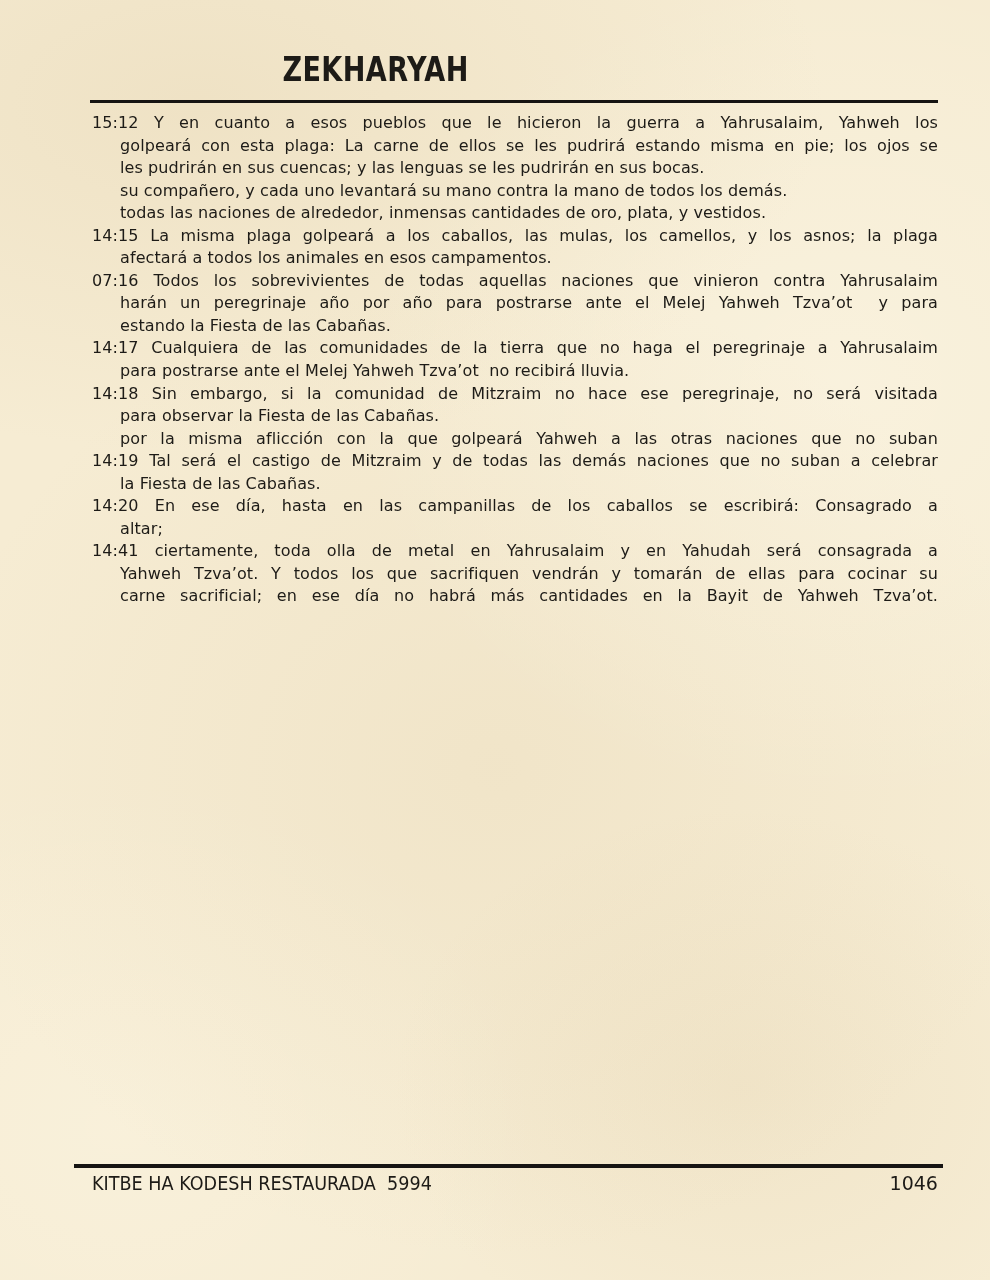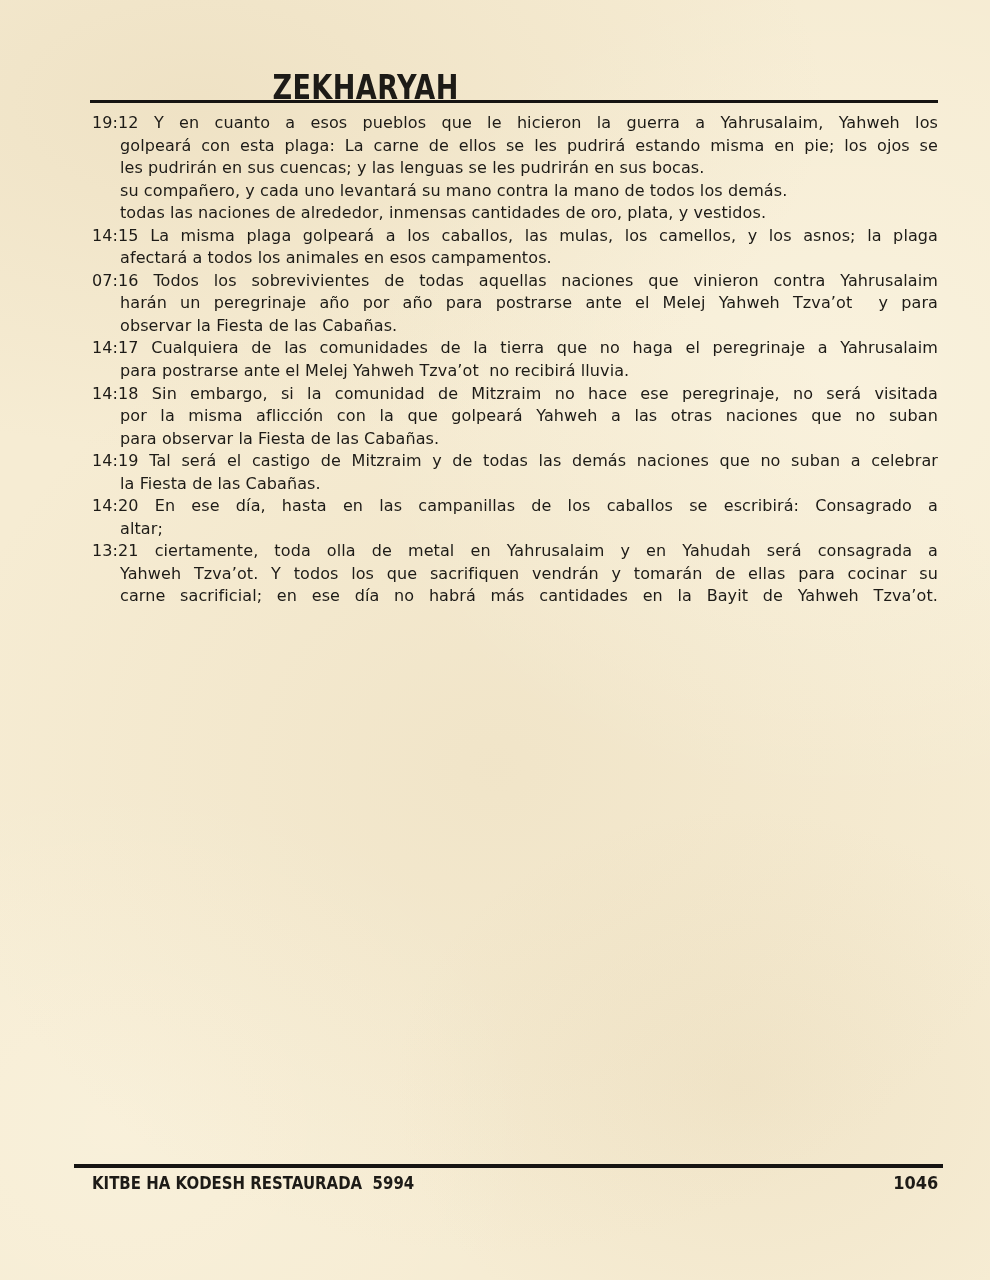--- a/index.html
+++ b/index.html
@@ -28,21 +28,21 @@
     font-size: 33px;
     line-height: 36px;
     white-space: nowrap;
   }
   .title-box .t {
     display: inline-block;
     transform: scaleX(0.82);
     transform-origin: center;
     letter-spacing: 0.5px;
   }
-  .title-left  { left: 166px; margin-top: 18px; }
+  .title-left  { left: 176px; }
   .title-right { left: 472px; }
   .rule { position: absolute; background: #161412; }
   .header-rule { left: 90px;  top: 100px;  width: 848px; height: 3px; }
   .footer-rule { left: 74px;  top: 1164px; width: 869px; height: 4px; }
   .body {
     position: absolute;
     left: 92px;
     top: 112px;
     width: 846px;
     font-size: 16px;
@@ -58,60 +58,60 @@
   .line.cont { padding-left: 28px; }
   .line.last { text-align-last: left; }
   .footer-row {
     position: absolute;
     left: 92px;
     top: 1171px;
     width: 846px;
     display: flex;
     justify-content: space-between;
     align-items: flex-start;
-    font-weight: bold;
-    font-size: 17px;
+    font-weight: normal;
+    font-size: 20px;
     line-height: 24px;
     white-space: pre;
   }
   .footer-row .fl { display: inline-block; transform: scaleX(0.88); transform-origin: left center; }
   .footer-row .fr { display: inline-block; transform: scaleX(0.95); transform-origin: right center; }
 </style>
 </head>
 <body>
 
 <div class="page">
 
   <div class="title-box title-left">
     <span class="t">ZEKHARYAH</span>
   </div>
 
   <div class="rule header-rule"></div>
 
   <main class="body">
-      <div class="line"><span>19:12</span> Y en cuanto a esos pueblos que le hicieron la guerra a Yahrusalaim, Yahweh los</div>
+      <div class="line"><span>15:12</span> Y en cuanto a esos pueblos que le hicieron la guerra a Yahrusalaim, Yahweh los</div>
       <div class="line cont">golpeará con esta plaga: La carne de ellos se les pudrirá estando misma en pie; los ojos se</div>
       <div class="line cont last">les pudrirán en sus cuencas; y las lenguas se les pudrirán en sus bocas.</div>
       <div class="line cont last">su compañero, y cada uno levantará su mano contra la mano de todos los demás.</div>
       <div class="line cont last">todas las naciones de alrededor, inmensas cantidades de oro, plata, y vestidos.</div>
       <div class="line"><span>14:15</span> La misma plaga golpeará a los caballos, las mulas, los camellos, y los asnos; la plaga</div>
       <div class="line cont last">afectará a todos los animales en esos campamentos.</div>
       <div class="line"><span>07:16</span> Todos los sobrevivientes de todas aquellas naciones que vinieron contra Yahrusalaim</div>
       <div class="line cont">harán un peregrinaje año por año para postrarse ante el Melej Yahweh Tzva’ot  y para</div>
-      <div class="line cont last">observar la Fiesta de las Cabañas.</div>
+      <div class="line cont last">estando la Fiesta de las Cabañas.</div>
       <div class="line"><span>14:17</span> Cualquiera de las comunidades de la tierra que no haga el peregrinaje a Yahrusalaim</div>
       <div class="line cont last">para postrarse ante el Melej Yahweh Tzva’ot  no recibirá lluvia.</div>
       <div class="line"><span>14:18</span> Sin embargo, si la comunidad de Mitzraim no hace ese peregrinaje, no será visitada</div>
+      <div class="line cont last">para observar la Fiesta de las Cabañas.</div>
       <div class="line cont">por la misma aflicción con la que golpeará Yahweh a las otras naciones que no suban</div>
-      <div class="line cont last">para observar la Fiesta de las Cabañas.</div>
       <div class="line"><span>14:19</span> Tal será el castigo de Mitzraim y de todas las demás naciones que no suban a celebrar</div>
       <div class="line cont last">la Fiesta de las Cabañas.</div>
       <div class="line"><span>14:20</span> En ese día, hasta en las campanillas de los caballos se escribirá: Consagrado a</div>
       <div class="line cont last">altar;</div>
-      <div class="line"><span>13:21</span> ciertamente, toda olla de metal en Yahrusalaim y en Yahudah será consagrada a</div>
+      <div class="line"><span>14:41</span> ciertamente, toda olla de metal en Yahrusalaim y en Yahudah será consagrada a</div>
       <div class="line cont">Yahweh Tzva’ot. Y todos los que sacrifiquen vendrán y tomarán de ellas para cocinar su</div>
       <div class="line cont">carne sacrificial; en ese día no habrá más cantidades en la Bayit de Yahweh Tzva’ot.</div>
     </main>
 
   <div class="rule footer-rule"></div>
 
   <div class="footer-row">
     <span class="fl">KITBE HA KODESH RESTAURADA  5994</span>
     <span class="fr">1046</span>
   </div>

